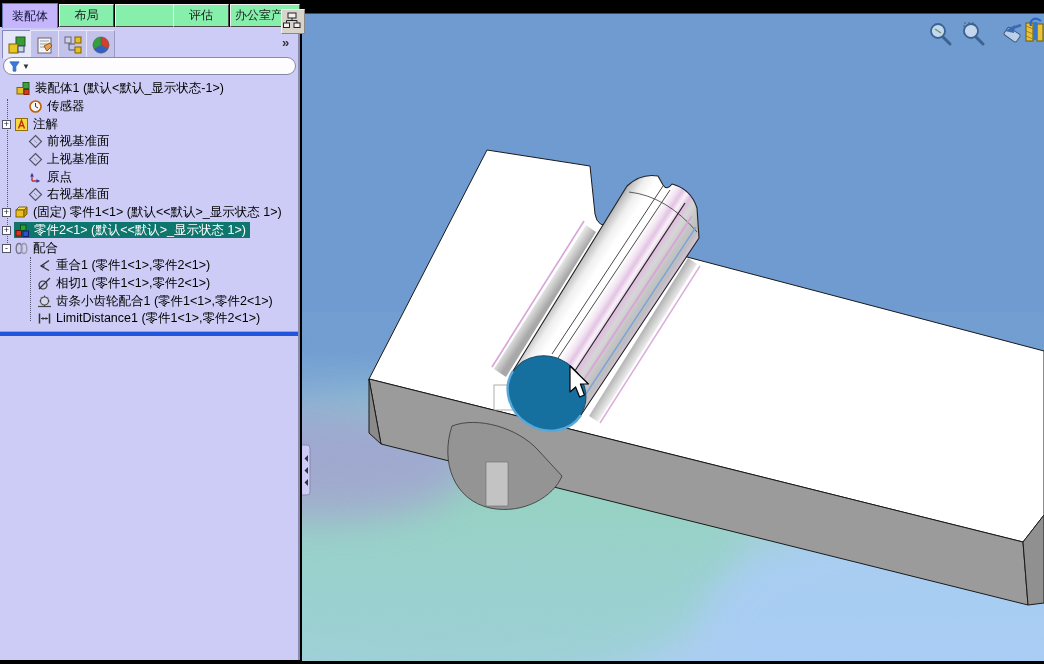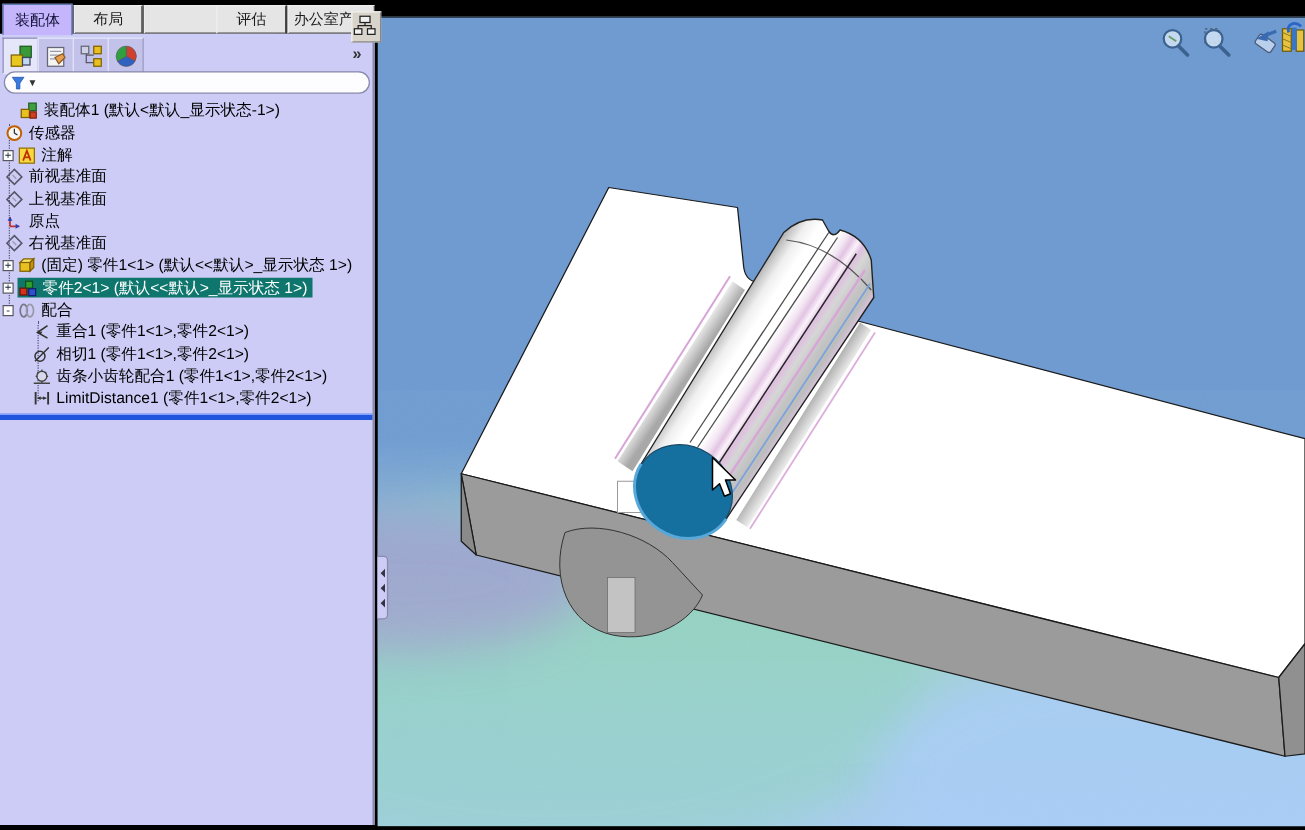--- a/index.html
+++ b/index.html
@@ -2,21 +2,21 @@
 <html><head>
 <meta charset="utf-8">
 <style>
   html,body{margin:0;padding:0;background:#000;}
   body{width:1044px;height:664px;overflow:hidden;position:relative;
        font-family:"Liberation Sans","DejaVu Sans",sans-serif;}
   .app{position:absolute;inset:0;background:#000;}
 
   
   .cmdtab{position:absolute;top:4px;height:21px;line-height:21px;text-align:center;
-          font-size:12px;color:#1d1d1d;background:#e5e5e5;
+          font-size:12px;color:#1d1d1d;background:#86efac;
           border:1px solid #7a7a7a;border-top-color:#efefef;border-left-color:#efefef;
           border-bottom-color:#4a4a4a;border-right-color:#4a4a4a;cursor:default;}
   .cmdtab.active{top:3px;height:24px;line-height:24px;background:#c4b5fd;
           border:1px solid #5a7ab0;border-bottom:none;color:#101035;z-index:3;}
 
   
   .hierbtn{position:absolute;left:281px;top:9px;width:22px;height:23px;background:#d8d4cc;
            border:1px solid #888;border-top-color:#f4f2ee;border-left-color:#f4f2ee;z-index:2;}
 
   
@@ -28,22 +28,22 @@
   .ptab.active{background:#e6e6fb;border:1px solid #8888b8;border-bottom-color:#e6e6fb;}
   .chev{position:absolute;left:282px;top:8px;font-size:13px;color:#333;font-weight:bold;}
   .filterbox{position:absolute;left:3px;top:30px;width:293px;height:18px;background:#fdfdff;
              border:1px solid #8888aa;border-radius:9px;display:flex;align-items:center;padding-left:4px;box-sizing:border-box;}
   .filterbox input{border:none;outline:none;background:transparent;flex:1;font-size:11px;height:14px;}
   .caret{font-size:8px;color:#333;margin-left:1px;}
 
   .tree{position:absolute;left:0;top:53px;width:298px;}
   .trow{height:17.7px;display:flex;align-items:center;white-space:nowrap;overflow:hidden;
         font-size:12.5px;color:#000;}
-  .lv0{padding-left:16px;} .lv1{padding-left:4px;} .lv1.hasexp{padding-left:2px;}
-  .lv2{padding-left:26px;}
+  .lv0{padding-left:16px;} .lv1{padding-left:28px;} .lv1.hasexp{padding-left:2px;}
+  .lv2{padding-left:37px;}
   .exp{width:9px;height:9px;box-sizing:border-box;border:1px solid #556;background:#fff;
        font-size:9px;line-height:7px;text-align:center;color:#123;margin-right:3px;flex:0 0 9px;}
   .tic{margin-right:4px;flex:0 0 15px;}
   .selwrap{display:inline-flex;align-items:center;background:#0f766e;color:#fff;padding:0 4px 0 1px;height:16px;}
   .rollback{position:absolute;left:0;top:304px;width:298px;height:4px;background:#2255dd;border-top:1px solid #88a0ff;}
   .guide{position:absolute;border-left:1px dotted #555577;width:0;}
 
   
   .viewport{position:absolute;left:302px;top:13px;width:742px;height:647px;border-top:1px solid #3a4a5a;}
 </style>

